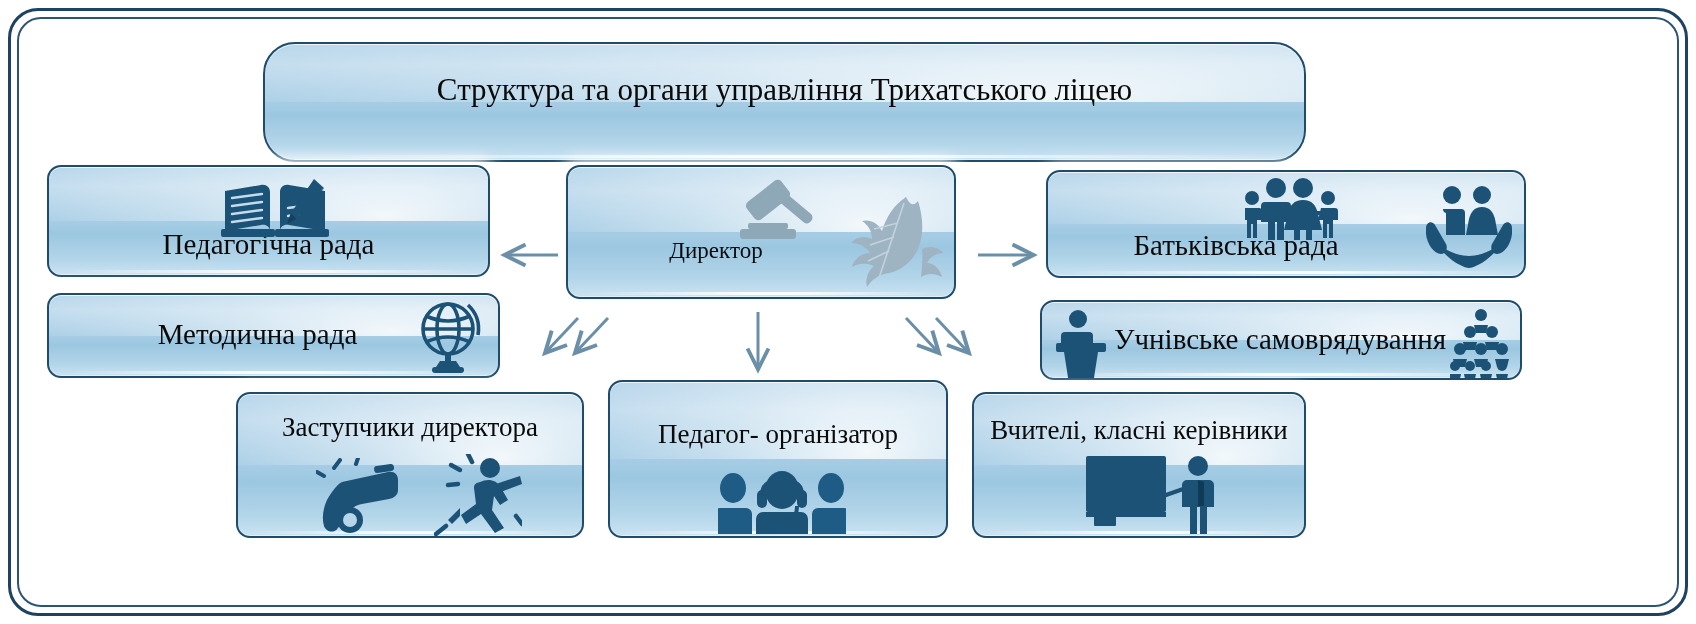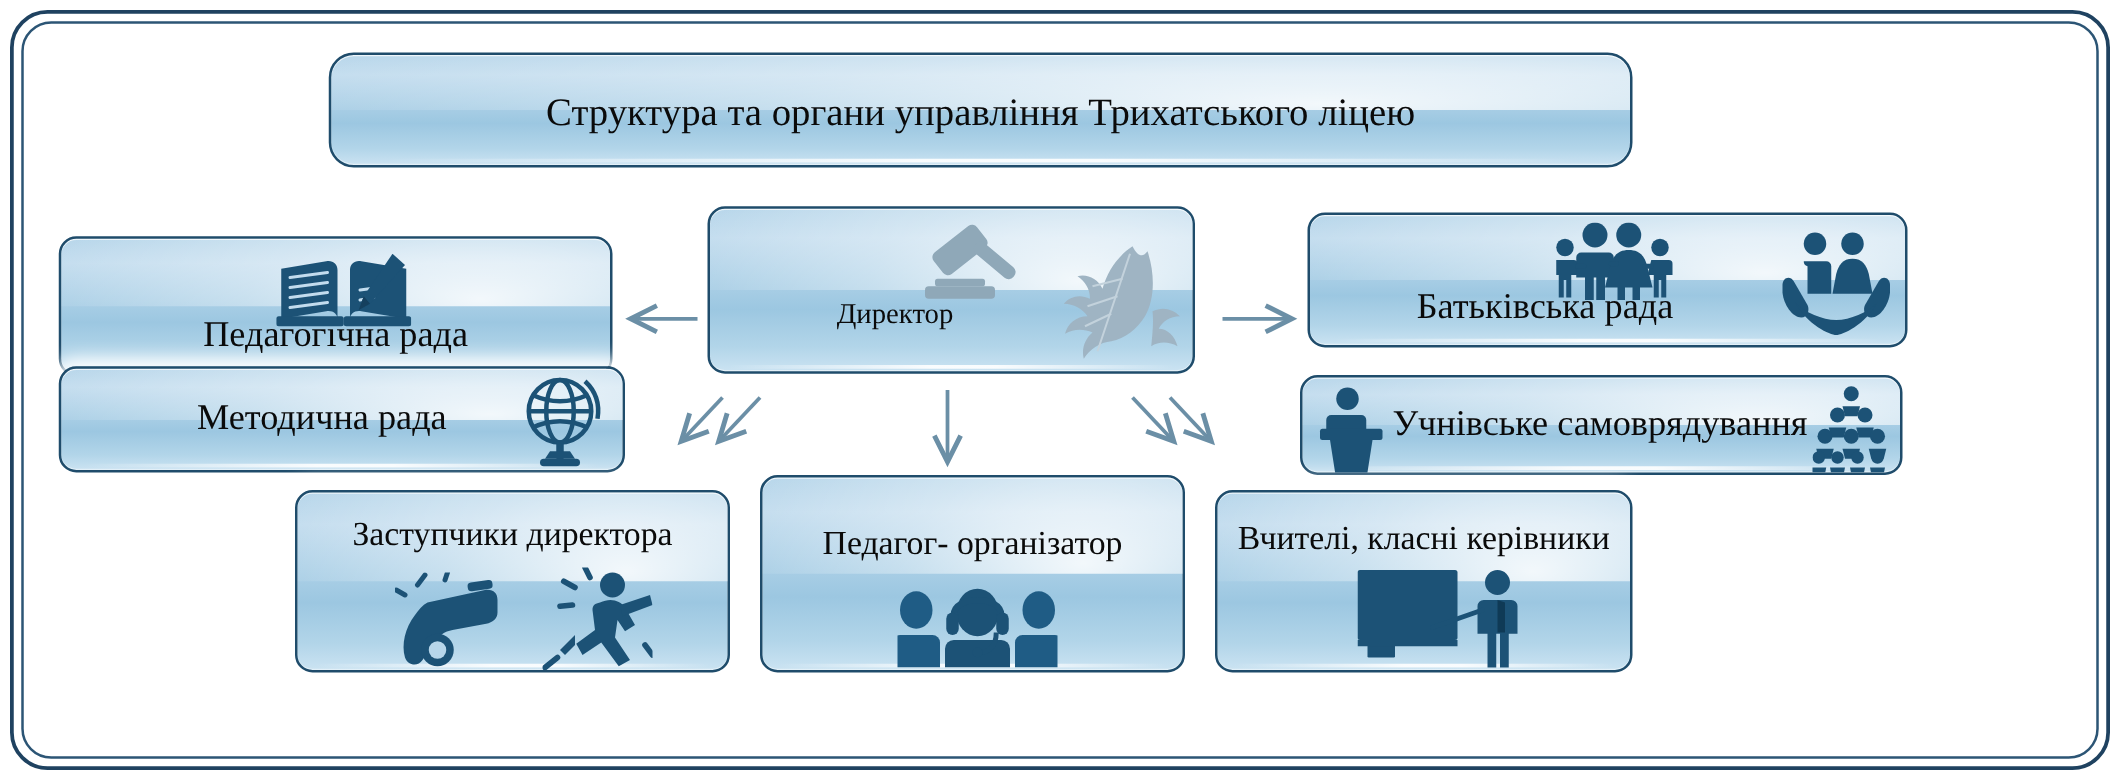--- a/index.html
+++ b/index.html
@@ -90,30 +90,30 @@
     color: #0a0a0a;
     font-weight: 400;
     text-align: center;
     white-space: nowrap;
     line-height: 1.05;
   }
 
   
   #title-box {
     left: 263px; top: 42px;
-    width: 1043px; height: 92px;
-    border-radius: 20px;
+    width: 1043px; height: 120px;
+    border-radius: 32px;
   }
   #title-box .blabel {
     font-size: 31px;
     padding-top: 30px;
   }
 
   
-  #box-pedrada { left: 47px;  top: 165px; width: 443px; height: 112px; margin-top: 24px; }
+  #box-pedrada { left: 47px;  top: 165px; width: 443px; height: 112px; }
   #box-pedrada .blabel { font-size: 29px; padding-top: 62px; }
 
   #box-metrada { left: 47px;  top: 293px; width: 453px; height: 85px; padding-left: 38px; }
   #box-metrada .blabel { font-size: 29px; padding-top: 24px; padding-right: 70px; }
 
   #box-director { left: 566px; top: 165px; width: 390px; height: 134px; }
   #box-director .blabel { font-size: 23px; padding-top: 72px; padding-right: 90px; }
 
   #box-batkivska { left: 1046px; top: 170px; width: 480px; height: 108px; }
   #box-batkivska .blabel { font-size: 29px; padding-top: 58px; padding-right: 100px; }

